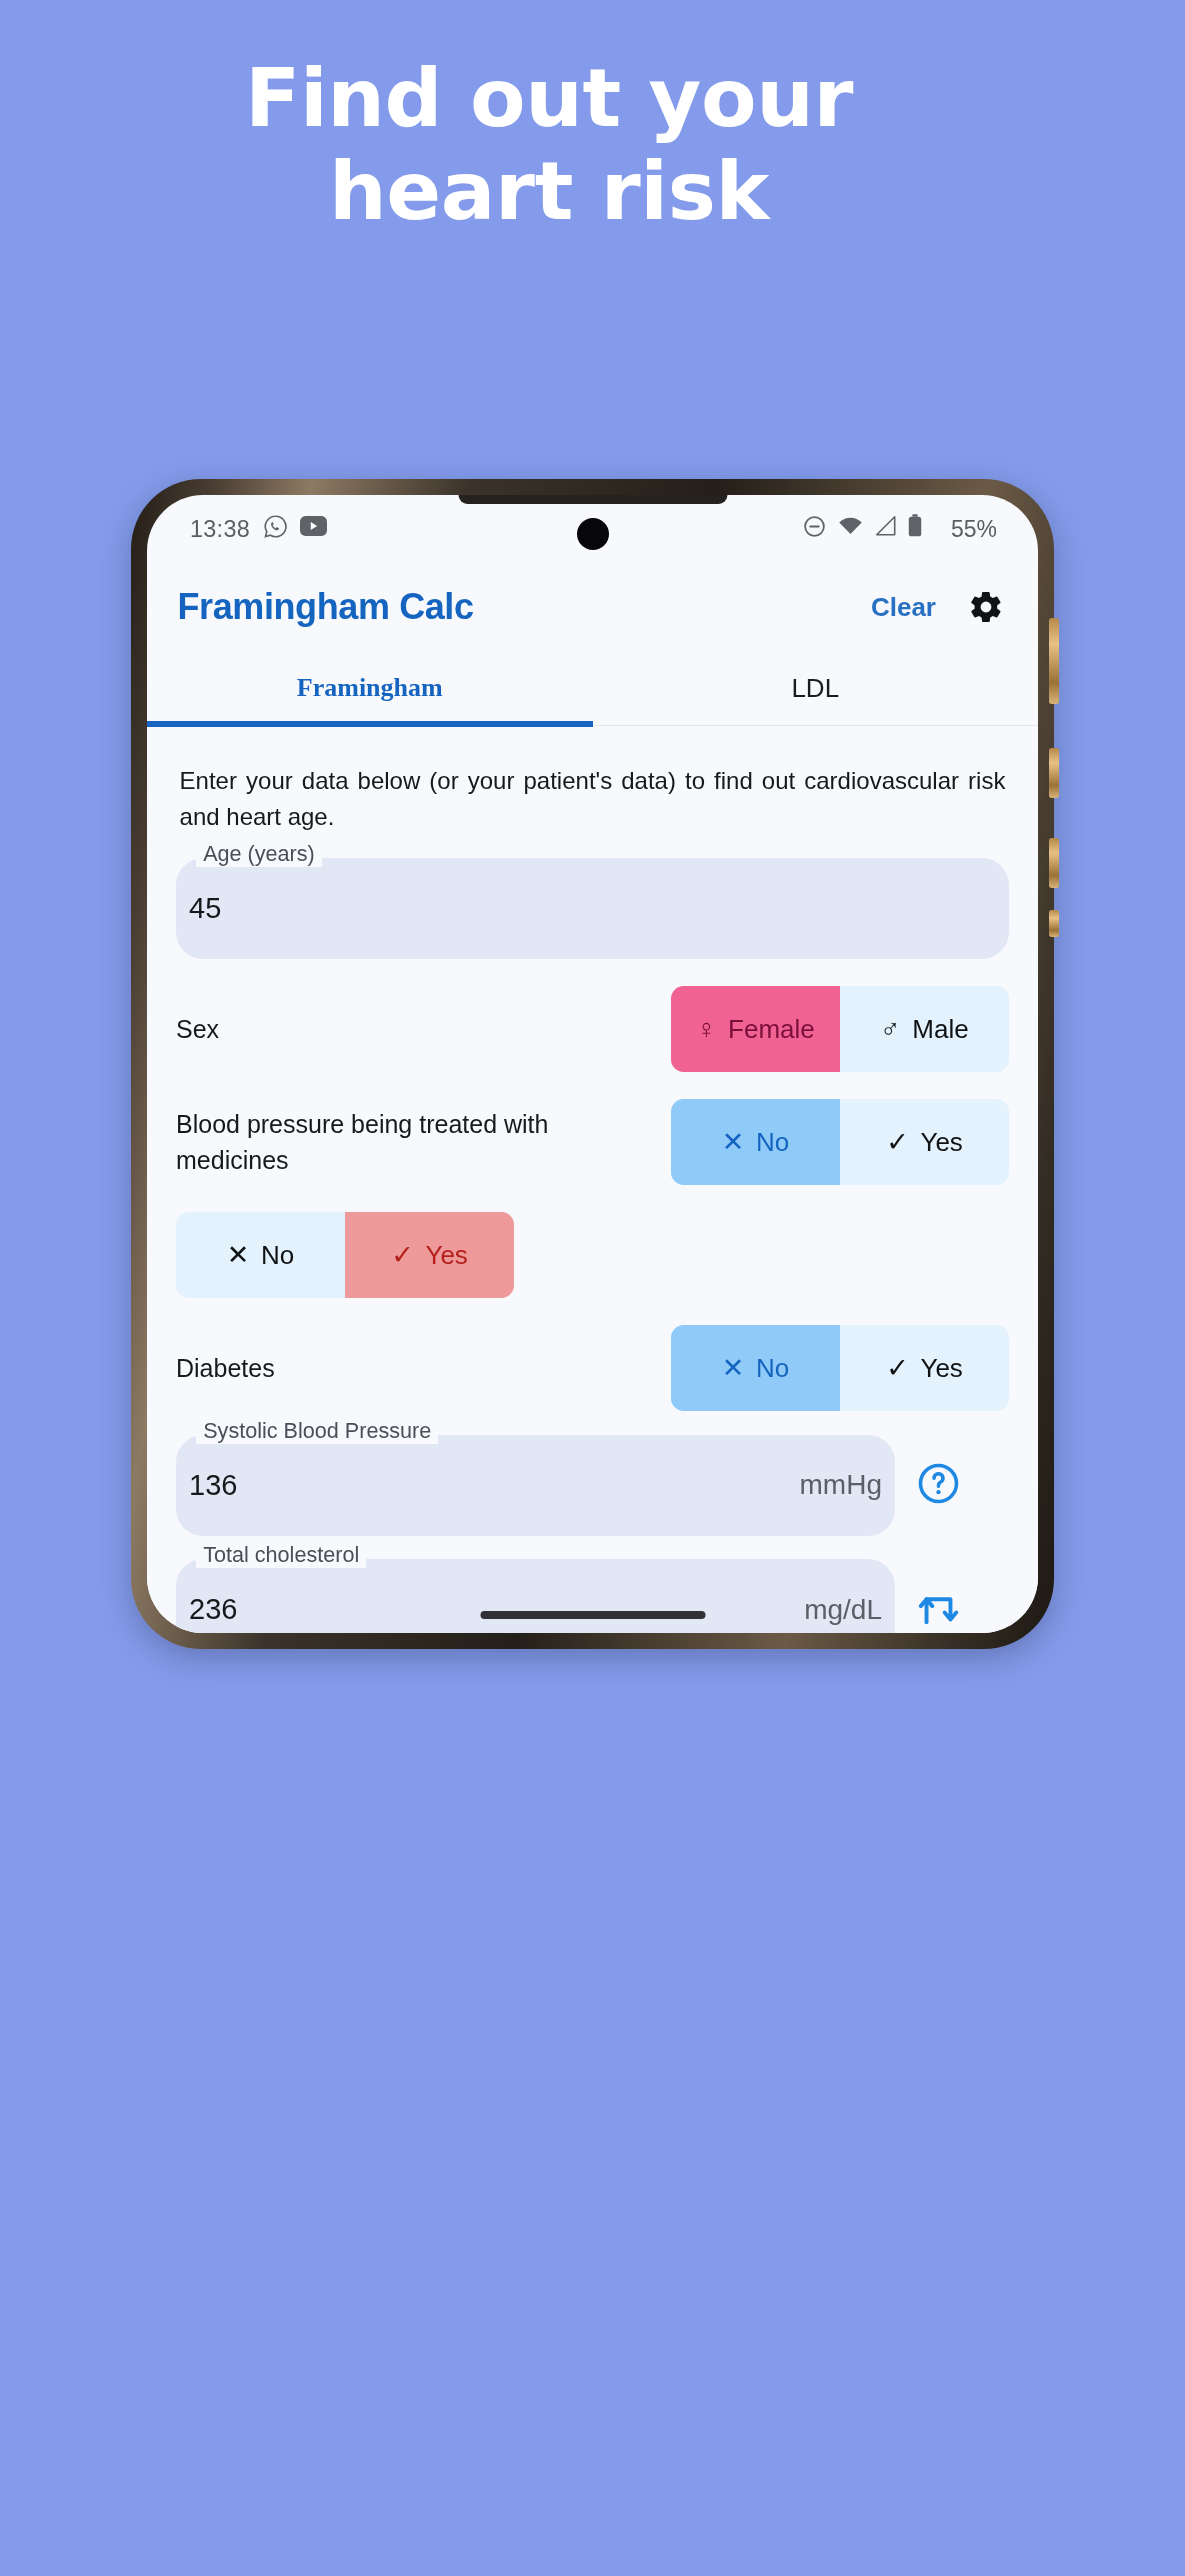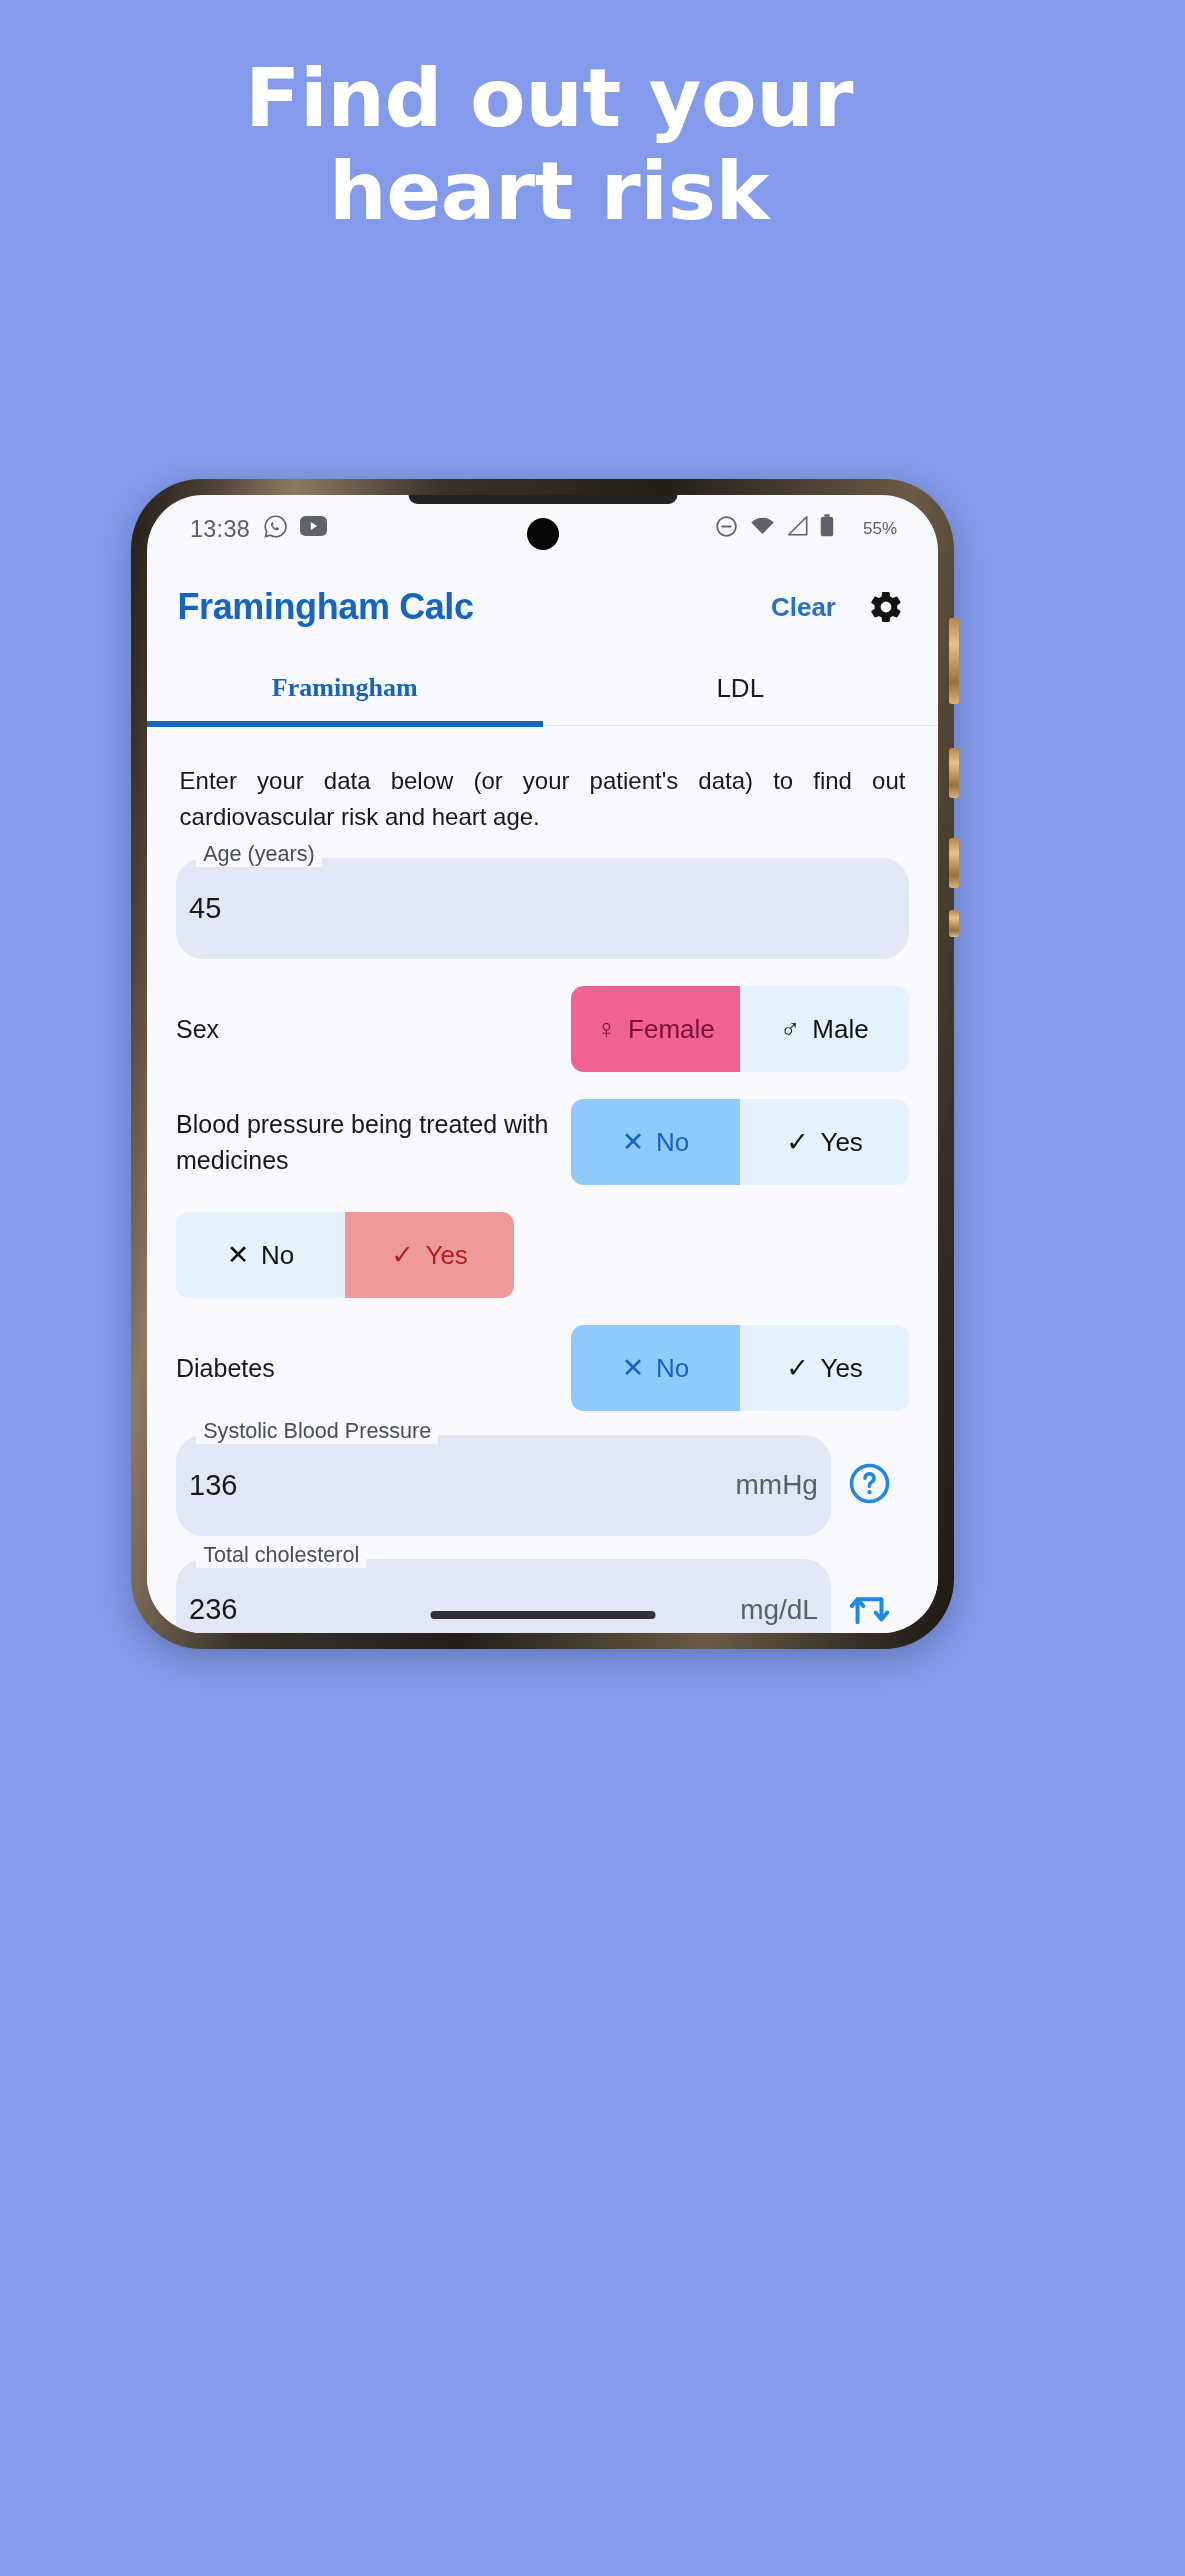--- a/index.html
+++ b/index.html
@@ -30,21 +30,21 @@
     line-height: 93px;
     letter-spacing: -0.4px;
   }
   .headline-line { display: block; }
 
   
   .phone {
     position: absolute;
     left: 131px;
     top: 479px;
-    width: 823px;
+    width: 923px;
     height: 1170px;
   }
 
   .phone-body {
     position: absolute;
     inset: 0;
     border-radius: 70px;
     background: linear-gradient(100deg,#231d16 0%, #4e4136 8%, #8d7a63 16%, #3b332a 30%, #241f19 52%, #6b5a46 76%, #332c23 92%, #1d1813 100%);
     box-shadow: 0 9px 30.5px rgba(20,24,60,0.28);
   }
@@ -104,21 +104,21 @@
 
   .punch-hole {
     position: absolute;
     top: 23.4px; left: 50%;
     transform: translateX(-50%);
     width: 32px; height: 32px;
     border-radius: 50%;
     background: #07070a;
   }
 
-  .pct { font-size: 17px; color: #5a5e63; margin-left: 18px; }
+  .pct { font-size: 23px; color: #5a5e63; margin-left: 18px; }
 
   
   .appbar {
     position: absolute;
     top: 68px; left: 0; right: 0;
     height: 88px;
     display: flex;
     align-items: center;
     padding: 0 34px 0 30.5px;
     background: #F8F9FD;

